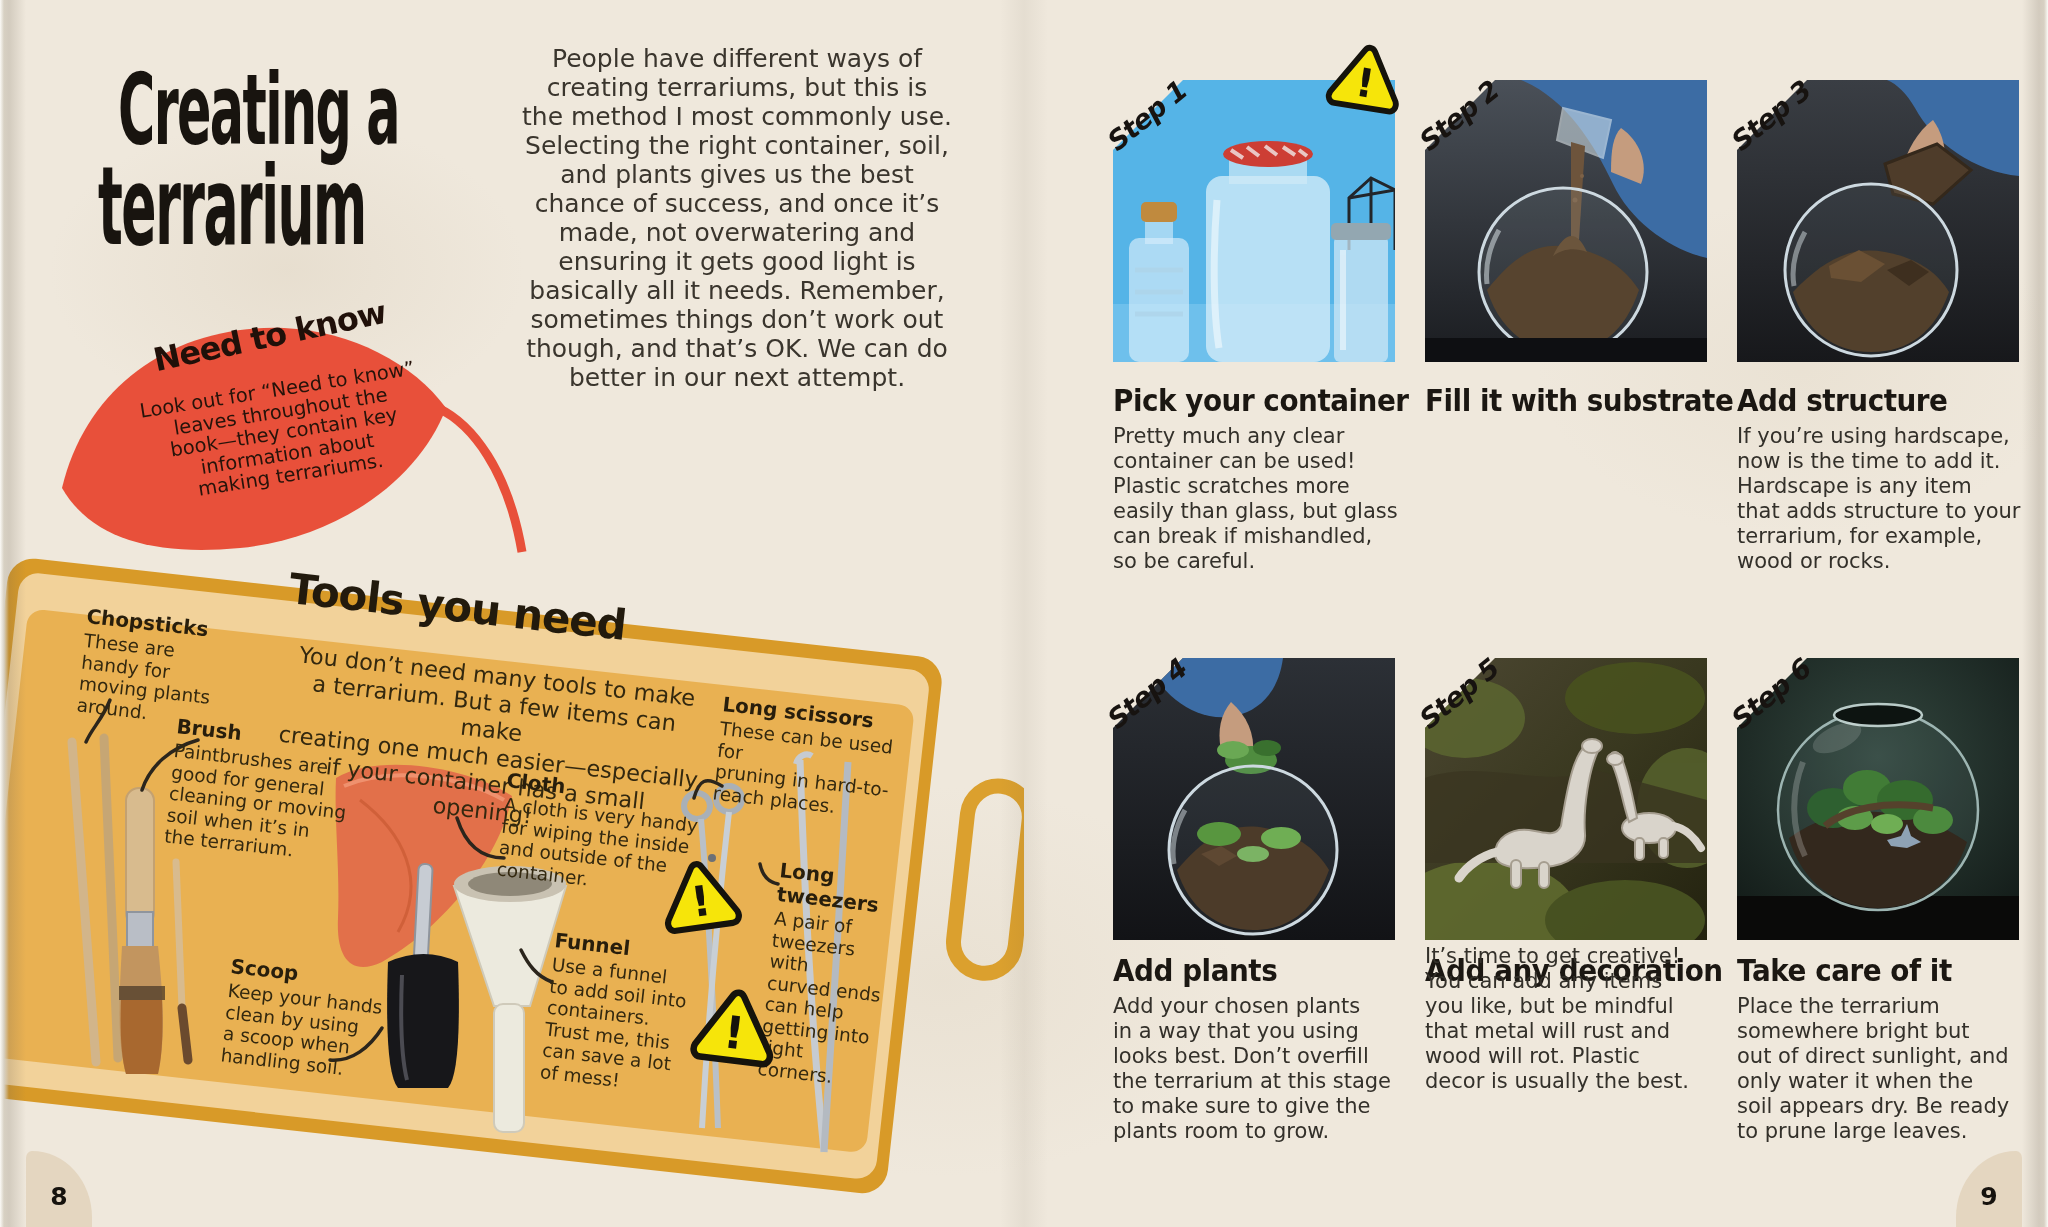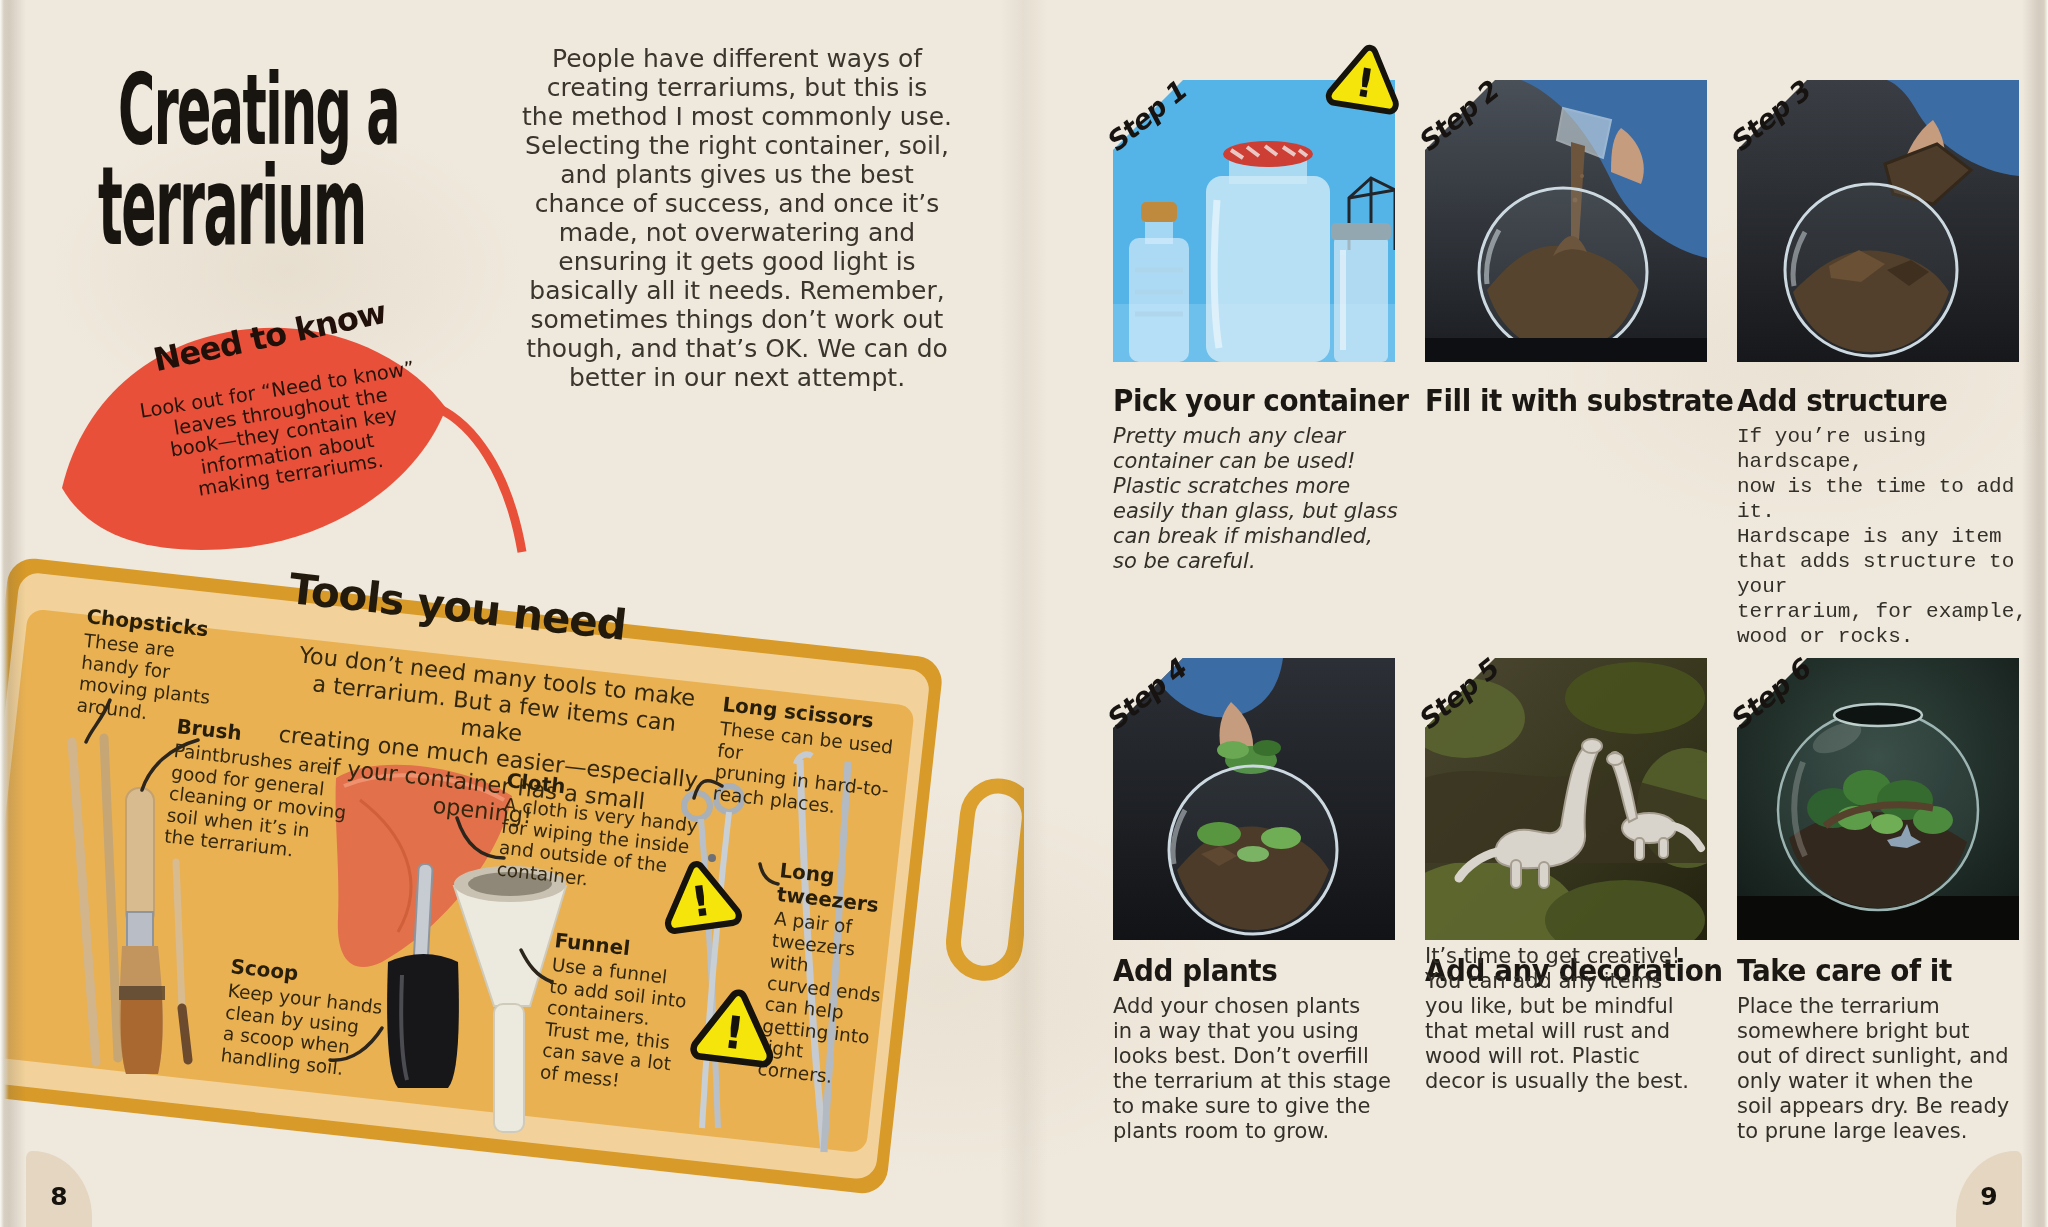--- a/index.html
+++ b/index.html
@@ -277,21 +277,21 @@
         </g>
       </svg>
     </div>
     <div class="abs warn" style="left:304px;top:42px;width:76px;height:70px;transform:rotate(9deg);">
       <svg viewBox="0 0 92 84">
           <path d="M40,10 C43,5 49,5 52,10 L86,66 C89,73 85,79 79,79 L13,79 C7,79 3,73 6,66 Z" fill="#f6e50a" stroke="#15130c" stroke-width="7" stroke-linejoin="round"></path>
           <text x="46" y="66" text-anchor="middle" font-size="48" font-weight="bold" fill="#15130c">!</text>
         </svg>
     </div>
     <div class="abs step-heading" style="left:89px;top:382px;">Pick your container</div>
-    <div class="abs step-body pre" style="left:89px;top:424px;font-style:italic;">Pretty much any clear
+    <div class="abs step-body pre" style="left:89px;top:424px;">Pretty much any clear
 container can be used!
 Plastic scratches more
 easily than glass, but glass
 can break if mishandled,
 so be careful.</div>
 
     <div class="abs step-ribbon" style="left:370px;top:100px;">Step 2</div>
     <div class="abs photo" style="left:401px;top:80px;">
       <svg viewBox="0 0 282 282">
         <defs>
@@ -330,21 +330,21 @@
         <path d="M196,40 C212,62 212,92 196,116 L164,92 C170,70 180,52 196,40 Z" fill="#c59c7e"></path>
         <path d="M148,84 l52,-20 l34,26 l-38,34 l-40,-10 Z" fill="#4e3c2a" stroke="#34281b" stroke-width="3"></path>
         <circle cx="134" cy="190" r="86" fill="#b8cdd9" fill-opacity=".08" stroke="#cdd9e0" stroke-width="3"></circle>
         <path d="M56,212 C88,178 116,166 148,172 C180,178 200,192 212,212 C198,252 172,272 134,272 C96,272 68,250 56,212 Z" fill="#52402c"></path>
         <path d="M92,186 l30,-16 l26,14 l-24,18 l-30,-4 Z" fill="#6a5034"></path>
         <path d="M150,190 l24,-10 l18,12 l-20,14 Z" fill="#3e2f1f"></path>
         <path d="M68,152 C58,170 54,188 57,206" stroke="#e6eff4" stroke-width="5" fill="none" opacity=".45"></path>
       </svg>
     </div>
     <div class="abs step-heading" style="left:713px;top:382px;">Add structure</div>
-    <div class="abs step-body pre" style="left:713px;top:424px;font-family:Liberation Mono, monospace;">If you’re using hardscape,
+    <div class="abs step-body pre" style="left:713px;top:424px;">If you’re using hardscape,
 now is the time to add it.
 Hardscape is any item
 that adds structure to your
 terrarium, for example,
 wood or rocks.</div>
 
     <div class="abs step-ribbon" style="left:58px;top:678px;">Step 4</div>
     <div class="abs photo" style="left:89px;top:658px;">
       <svg viewBox="0 0 282 282">
         <defs>

